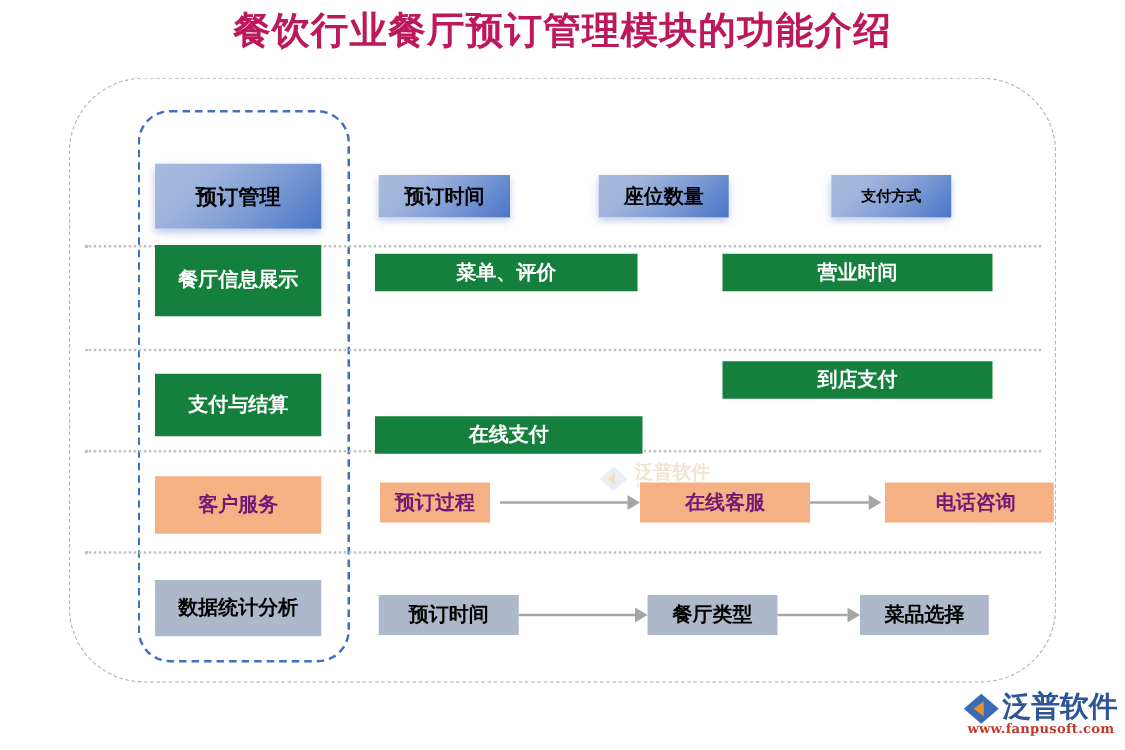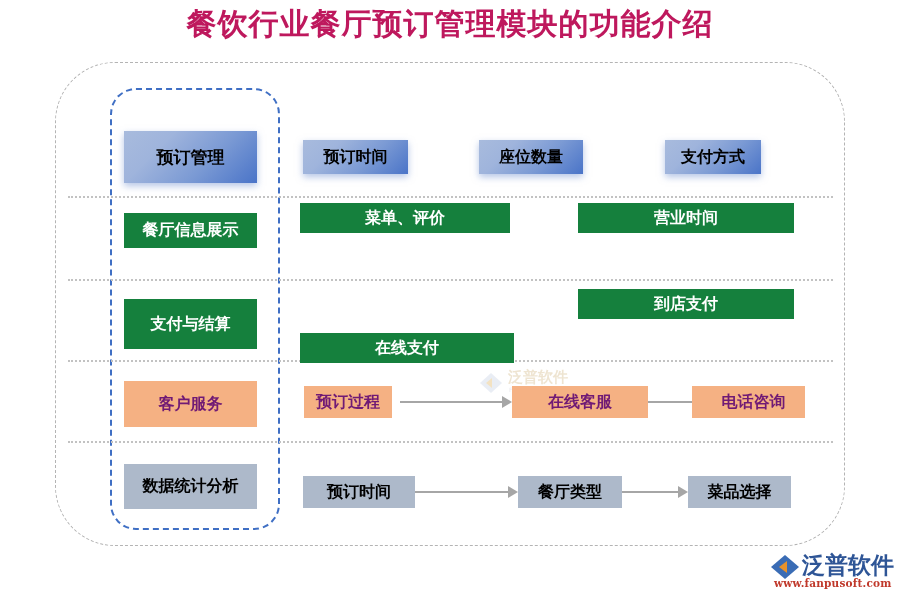--- a/index.html
+++ b/index.html
@@ -160,39 +160,39 @@
       <path d="M8 12 L14 7 L14 17 Z" fill="#d8a23a"></path>
     </svg>
     <div class="wm-text">泛普软件</div>
     <div class="wm-sub">FANPU SOFTWARE</div>
   </div>
 
   <div id="rows">
       <div class="box blue" style="left: 124px; width: 133px; top: 131px; height: 52px; font-size: 17px;">预订管理</div>
       <div class="box blue" style="left: 303px; width: 105px; top: 140px; height: 34px; font-size: 16px;">预订时间</div>
       <div class="box blue" style="left: 479px; width: 104px; top: 140px; height: 34px; font-size: 16px;">座位数量</div>
-      <div class="box blue" style="left: 665px; width: 96px; top: 140px; height: 34px; font-size: 16px; font-family: Liberation Serif, serif;">支付方式</div>
-      <div class="box gold" style="left: 124px; width: 133px; top: 213px; height: 35px; font-size: 16px;">餐厅信息展示</div>
+      <div class="box blue" style="left: 665px; width: 96px; top: 140px; height: 34px; font-size: 12px; font-family: Liberation Serif, serif;">支付方式</div>
+      <div class="box gold" style="left: 124px; width: 133px; top: 196px; height: 57px; font-size: 16px;">餐厅信息展示</div>
       <div class="box gold" style="left: 300px; width: 210px; top: 203px; height: 30px; font-size: 16px;">菜单、评价</div>
       <div class="box gold" style="left: 578px; width: 216px; top: 203px; height: 30px; font-size: 16px;">营业时间</div>
       <div class="box gold" style="left: 124px; width: 133px; top: 299px; height: 50px; font-size: 16px;">支付与结算</div>
       <div class="box gold" style="left: 300px; width: 214px; top: 289px; height: 30px; font-size: 16px; margin-top: 44px;">在线支付</div>
       <div class="box gold" style="left: 578px; width: 216px; top: 289px; height: 30px; font-size: 16px;">到店支付</div>
       <div class="box orange" style="left: 124px; width: 133px; top: 381px; height: 46px; font-size: 16px;">客户服务</div>
       <div class="box orange" style="left: 304px; width: 88px; top: 386px; height: 32px; font-size: 16px;">预订过程</div>
       <div class="arrow" style="left: 400px; width: 112px; top: 396px;">
         <span class="shaft" style="width:102px"></span>
         <span class="head" style="left:102px"></span>
       </div>
       <div class="box orange" style="left: 512px; width: 136px; top: 386px; height: 32px; font-size: 16px;">在线客服</div>
       <div class="arrow" style="left: 648px; width: 57px; top: 396px;">
         <span class="shaft" style="width:47px"></span>
         <span class="head" style="left:47px"></span>
       </div>
-      <div class="box orange" style="left: 692px; width: 113px; top: 386px; height: 32px; font-size: 16px; padding-left: 10px;">电话咨询</div>
+      <div class="box orange" style="left: 708px; width: 135px; top: 386px; height: 32px; font-size: 16px; padding-left: 10px;">电话咨询</div>
       <div class="box slate" style="left: 124px; width: 133px; top: 464px; height: 45px; font-size: 16px;">数据统计分析</div>
       <div class="box slate" style="left: 303px; width: 112px; top: 476px; height: 32px; font-size: 16px;">预订时间</div>
       <div class="arrow" style="left: 415px; width: 103px; top: 486px;">
         <span class="shaft" style="width:93px"></span>
         <span class="head" style="left:93px"></span>
       </div>
       <div class="box slate" style="left: 518px; width: 104px; top: 476px; height: 32px; font-size: 16px;">餐厅类型</div>
       <div class="arrow" style="left: 622px; width: 66px; top: 486px;">
         <span class="shaft" style="width:56px"></span>
         <span class="head" style="left:56px"></span>

